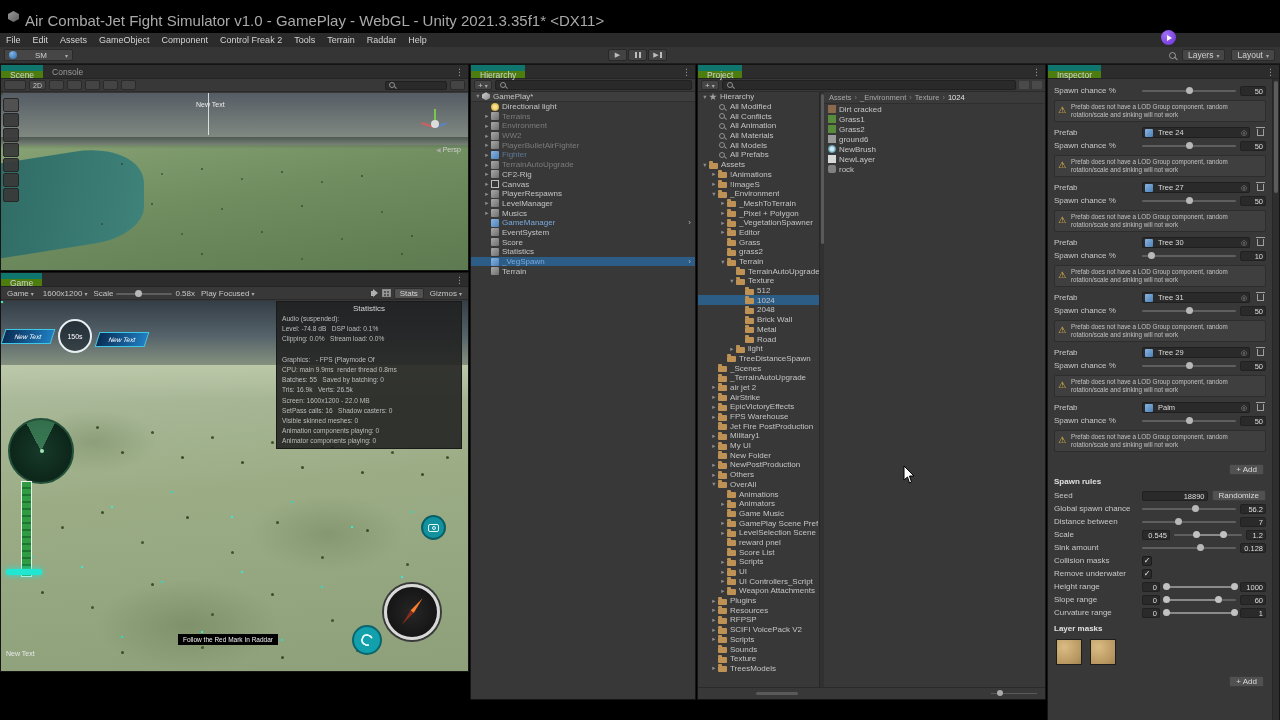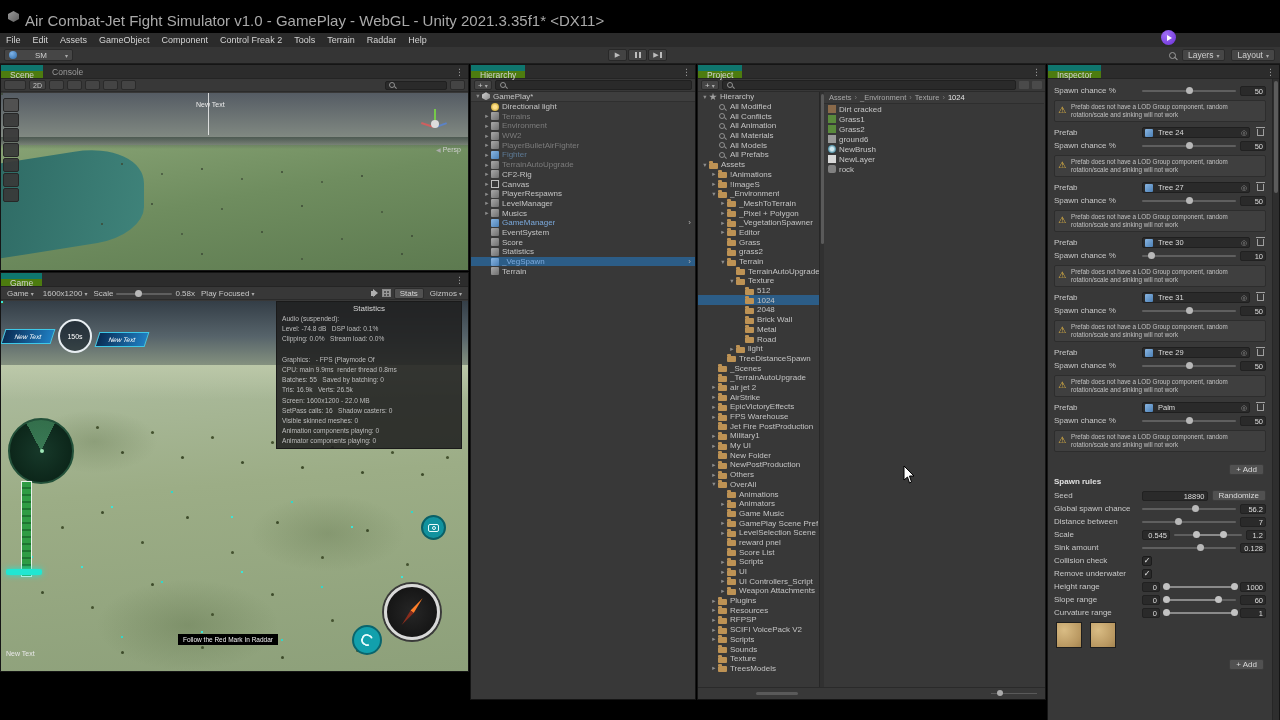--- a/index.html
+++ b/index.html
@@ -1274,21 +1274,21 @@
       </div>
       <div class="prop">
         <span class="lbl">Sink amount</span>
         <span class="slider">
             <span class="sl-track"></span>
             <span class="sl-thumb" style="left:62%"></span>
           </span>
         <span class="field num">0.128</span>
       </div>
       <div class="prop">
-        <span class="lbl">Collision check</span>
+        <span class="lbl">Collision masks</span>
         <span class="checkbox">
             <span>✓</span>
           </span>
       </div>
       <div class="prop">
         <span class="lbl">Remove underwater</span>
         <span class="checkbox">
             <span>✓</span>
           </span>
       </div>
@@ -1319,20 +1319,21 @@
         <span class="field" style="width:18px">0</span>
         <span class="slider mm">
             <span class="sl-track"></span>
             <span class="sl-fill" style="left:3%;width:94%"></span>
             <span class="sl-thumb" style="left:3%"></span>
             <span class="sl-thumb" style="left:97%"></span>
           </span>
         <span class="field" style="width:26px">1</span>
       </div>
 
+      <div class="sec-h">Layer masks</div>
       <div class="thumb-row">
         <span class="mask-thumb"></span>
         <span class="mask-thumb"></span>
       </div>
       <div class="add-row"><span class="btn">+ Add</span></div>
 
 
     </div>
     <div class="insp-scroll">
         <span class="insp-thumb"></span>

